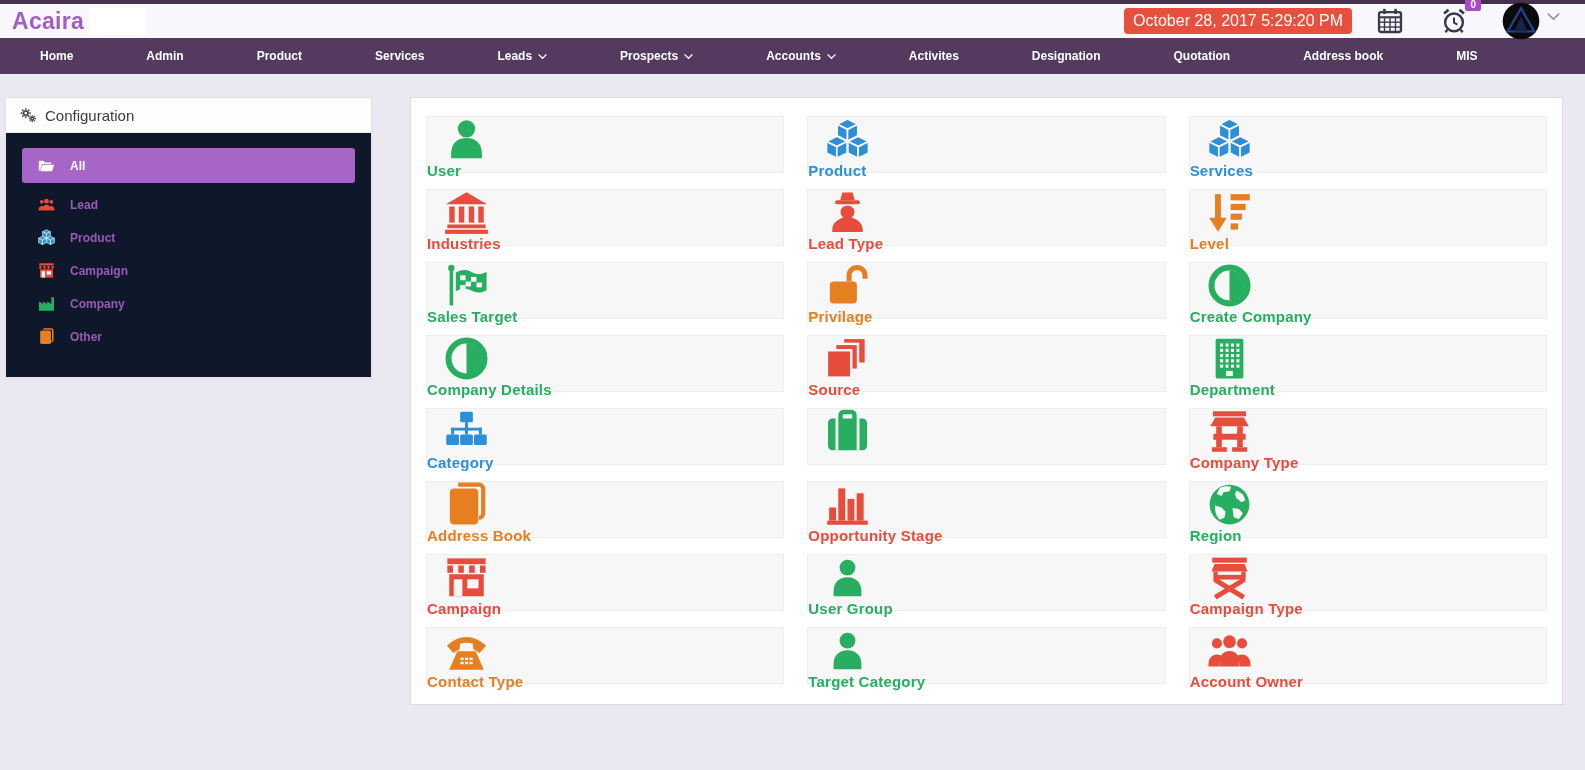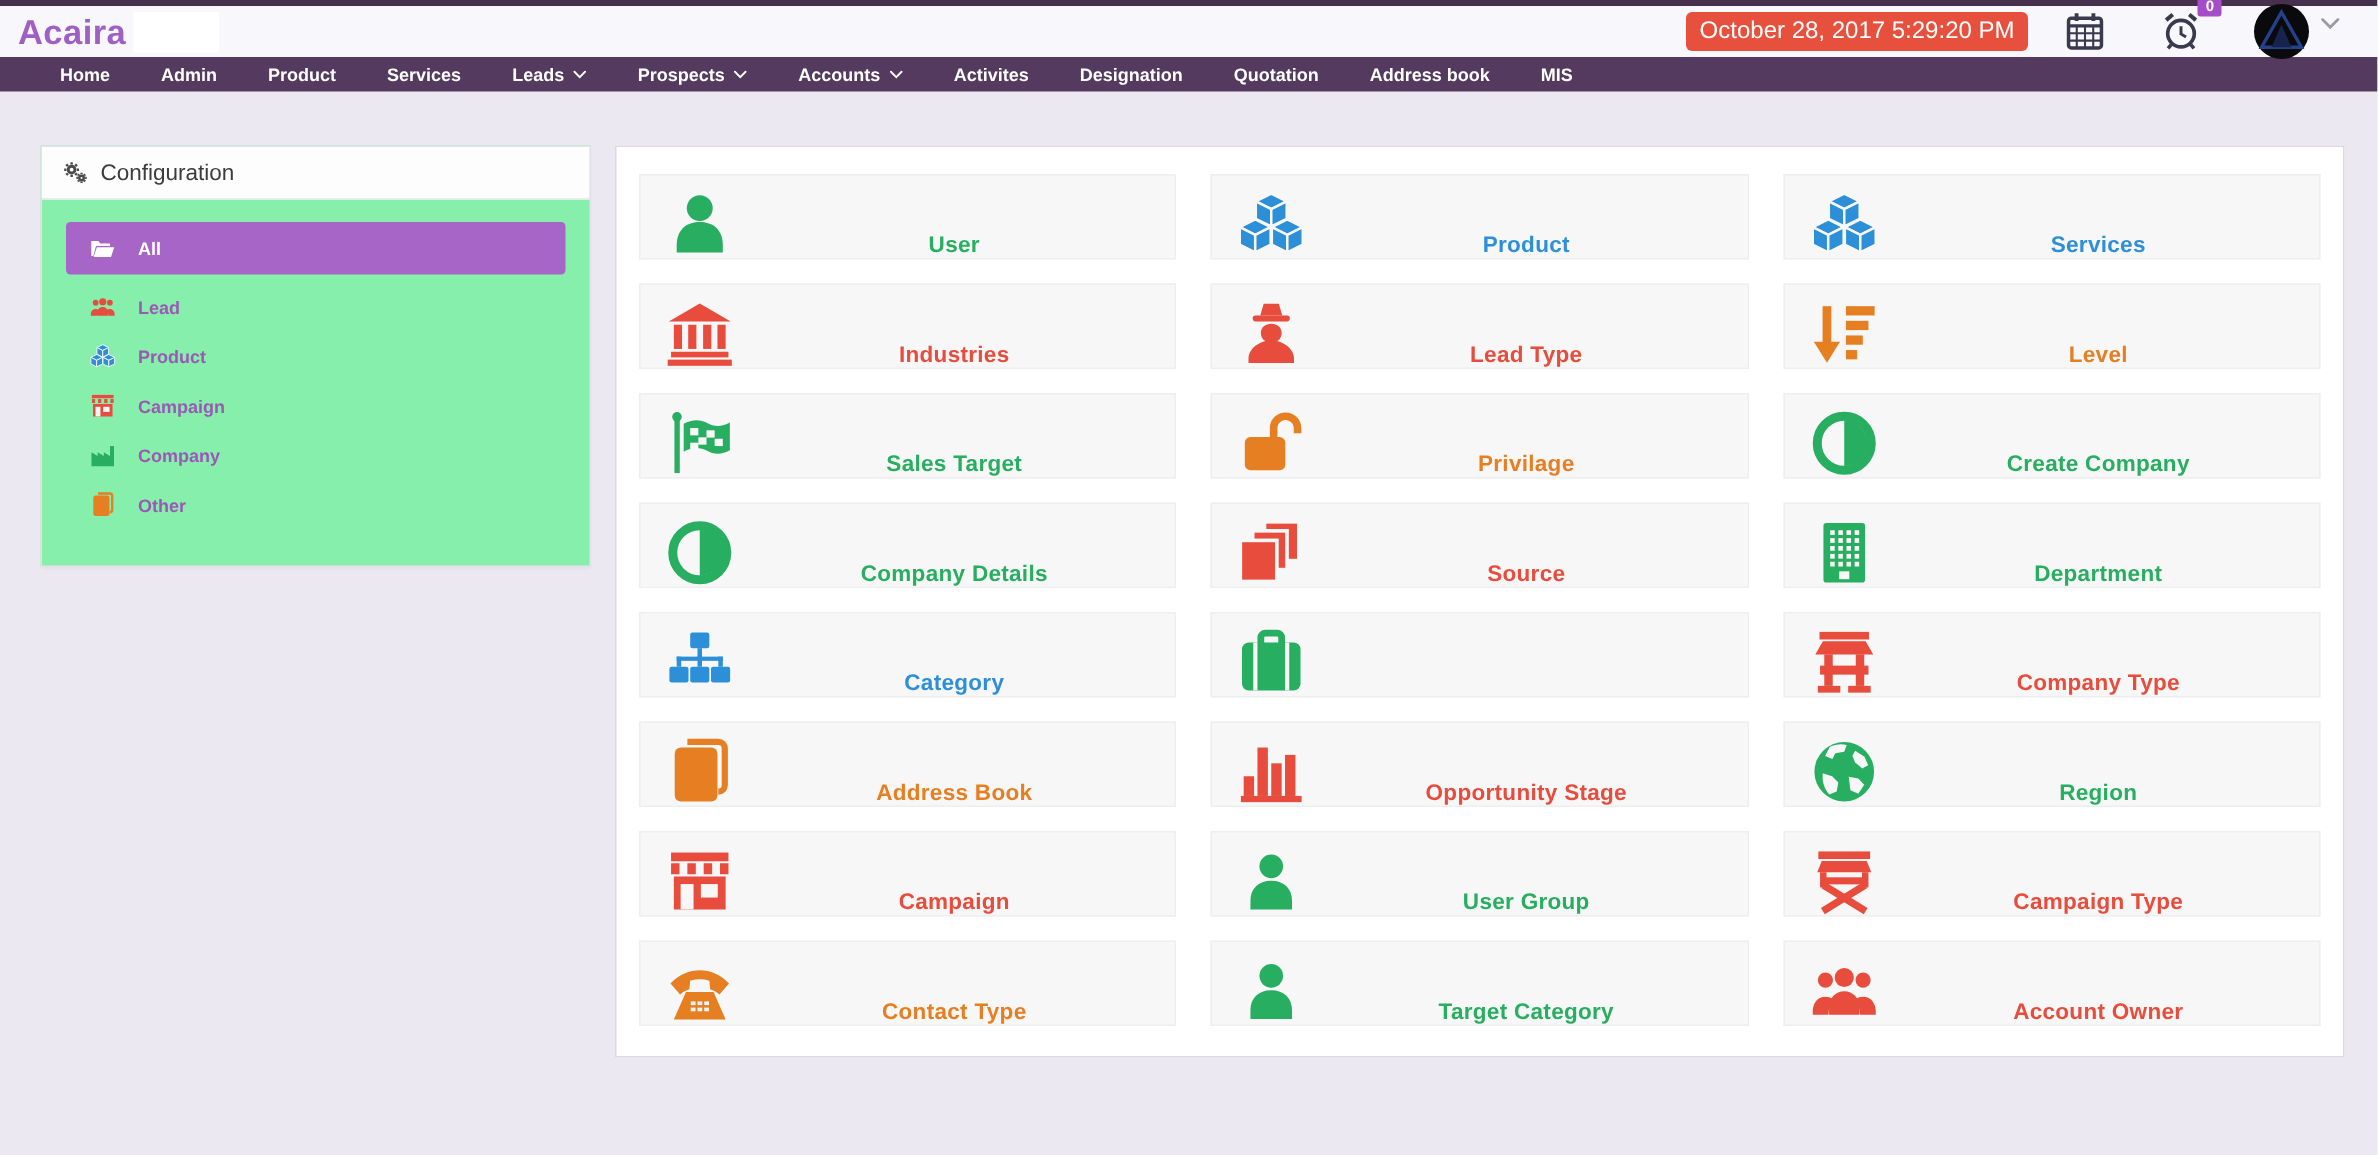--- a/index.html
+++ b/index.html
@@ -19,38 +19,38 @@
   .hdr-icon svg { width:100%; height:100%; }
   .calendar-btn { margin-right:36px; }
   .alarm-btn { position:relative; margin-right:34px; }
   .alarm-badge { position:absolute; top:-9px; right:-13px; background:#a74cc8; color:#fff; font-size:10px; font-weight:bold; padding:1px 5px; border-radius:2px; }
   .avatar-wrap { display:flex; align-items:center; cursor:pointer; }
   .avatar { width:38px; height:38px; }
   .avatar svg { width:100%; height:100%; }
   .avatar-chevron { width:13px; height:13px; color:#9a9aa8; margin-left:7px; margin-top:-12px; }
   .avatar-chevron svg { width:100%; height:100%; }
 
-  .nav { height:23px; background: var(--nav-bg,#533a5e); display:flex; align-items:center; padding-left:23px; }
+  .nav { height:36px; background: var(--nav-bg,#533a5e); display:flex; align-items:center; padding-left:23px;gap:39px; }
   .nav-item { color:#fff; font-size:12px; font-weight:bold; padding:0 17px; height:100%; display:flex; align-items:center; gap:6px; cursor:pointer; }
   .nav-caret { width:9px; height:9px; display:inline-block; }
   .nav-caret svg { width:100%; height:100%; display:block; }
 
-  .sidebar { position:absolute; left:27px; top:97px; width:367px; background:#86efac; border:1px solid #e5e1ea; box-shadow:0 1px 2px rgba(60,40,80,.05); }
+  .sidebar { position:absolute; left:5px; top:97px; width:367px; background:#0f172a; border:1px solid #e5e1ea; box-shadow:0 1px 2px rgba(60,40,80,.05); }
   .sidebar-header { display:flex; align-items:center; gap:8px; padding:8px 13px; border-bottom:1px solid #ece9f0; font-size:15px; color:#3c3c3c; background:#fdfdfe; }
   .gears { width:18px; height:18px; color:#4a4a4a; }
   .gears svg { width:100%; height:100%; }
   .sidebar-body { padding:15px 16px 24px; }
   .side-item { display:flex; align-items:center; gap:15px; padding:8px 16px; border-radius:3px; font-size:12px; font-weight:bold; color: var(--side-link,#9b59b6); cursor:pointer; }
   .side-item .s-icon { width:17px; height:17px; flex:none; }
   .side-item .s-icon svg { width:100%; height:100%; display:block; }
   .side-item.active { background: var(--accent,#a765c8); color:#fff; padding:9px 16px; margin-bottom:5px; }
 
   .content { position:absolute; left:410px; top:97px; width:1153px; height:608px; background:#fff; border:1px solid #ddd8e2; padding:18px 15px 20px; }
   .tiles { display:grid; grid-template-columns:repeat(3,1fr); column-gap:23px; row-gap:16px; }
-  .tile { height:57px; background:#f7f7f7; border:1px solid #efeeef; display:flex; align-items:flex-end; cursor:pointer; }
+  .tile { height:57px; background:#f7f7f7; border:1px solid #efeeef; display:flex; align-items:flex-start; cursor:pointer;flex-direction:column; }
   .t-icon { width:45px; height:45px; margin-left:17px; flex:none; }
   .t-icon svg { width:100%; height:100%; display:block; }
   .t-label { flex:1; text-align:center; font-size:15px; font-weight:bold; letter-spacing:.2px; }
 </style>
 </head>
 <body style="--page-bg: #ece8f1; --strip: #46304e; --nav-bg: #533a5e; --accent: #a765c8; --side-link: #9b59b6; --badge-red: #e8503e;">
 
 <div class="top-strip"></div>
 
 <div class="header">

